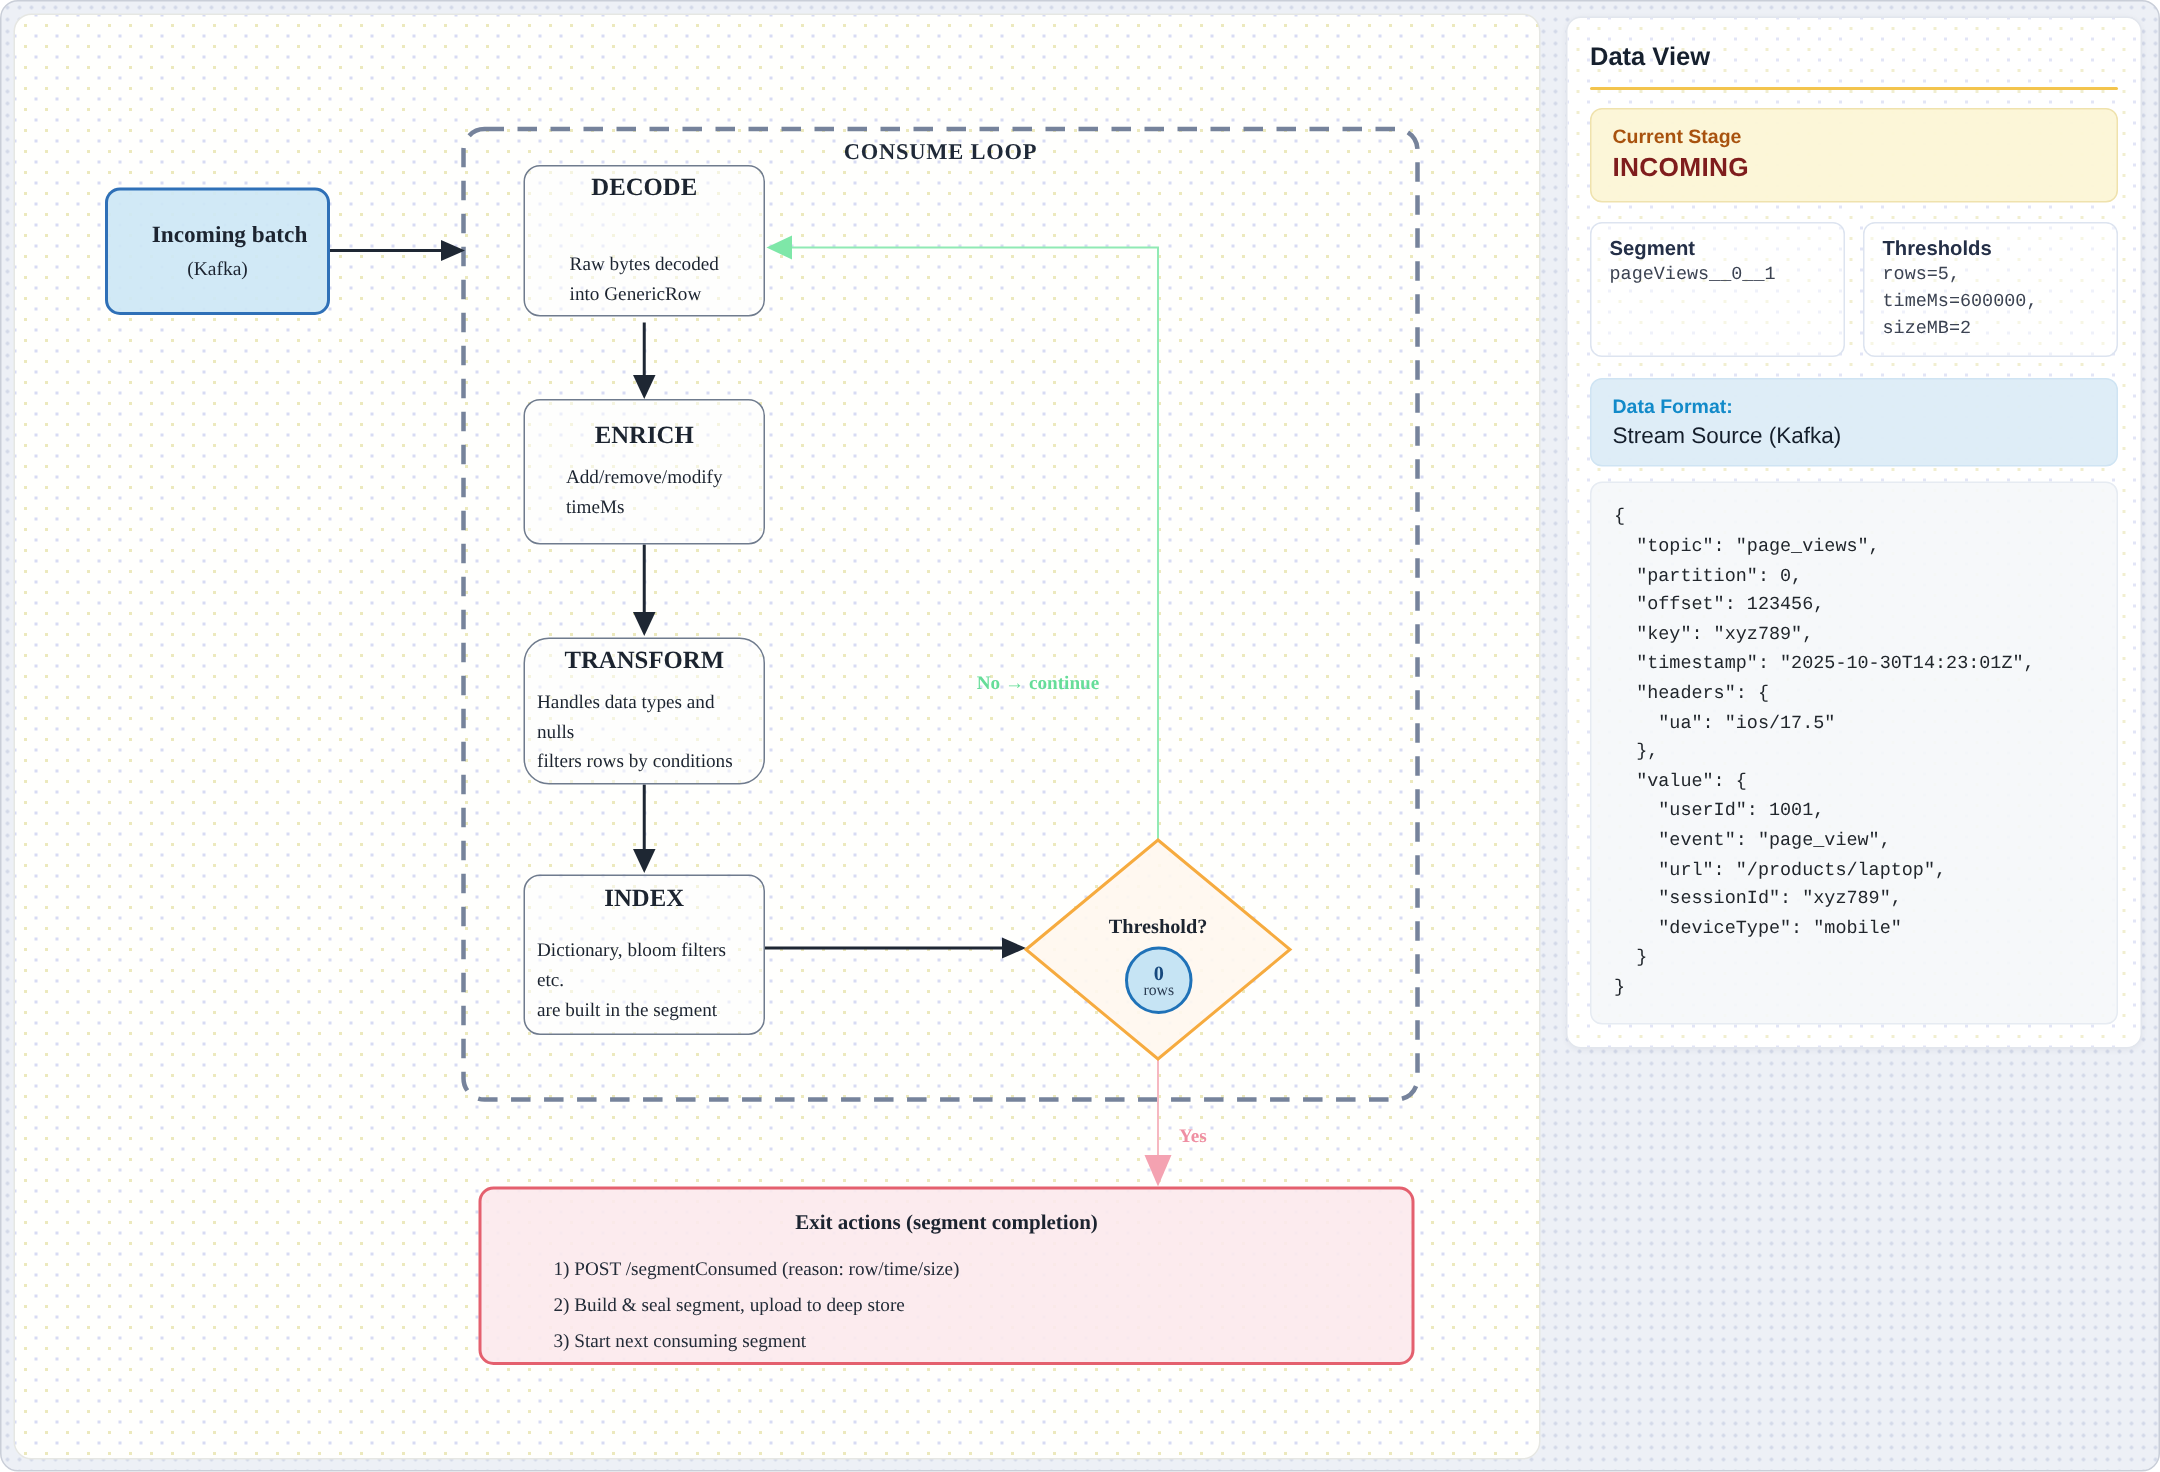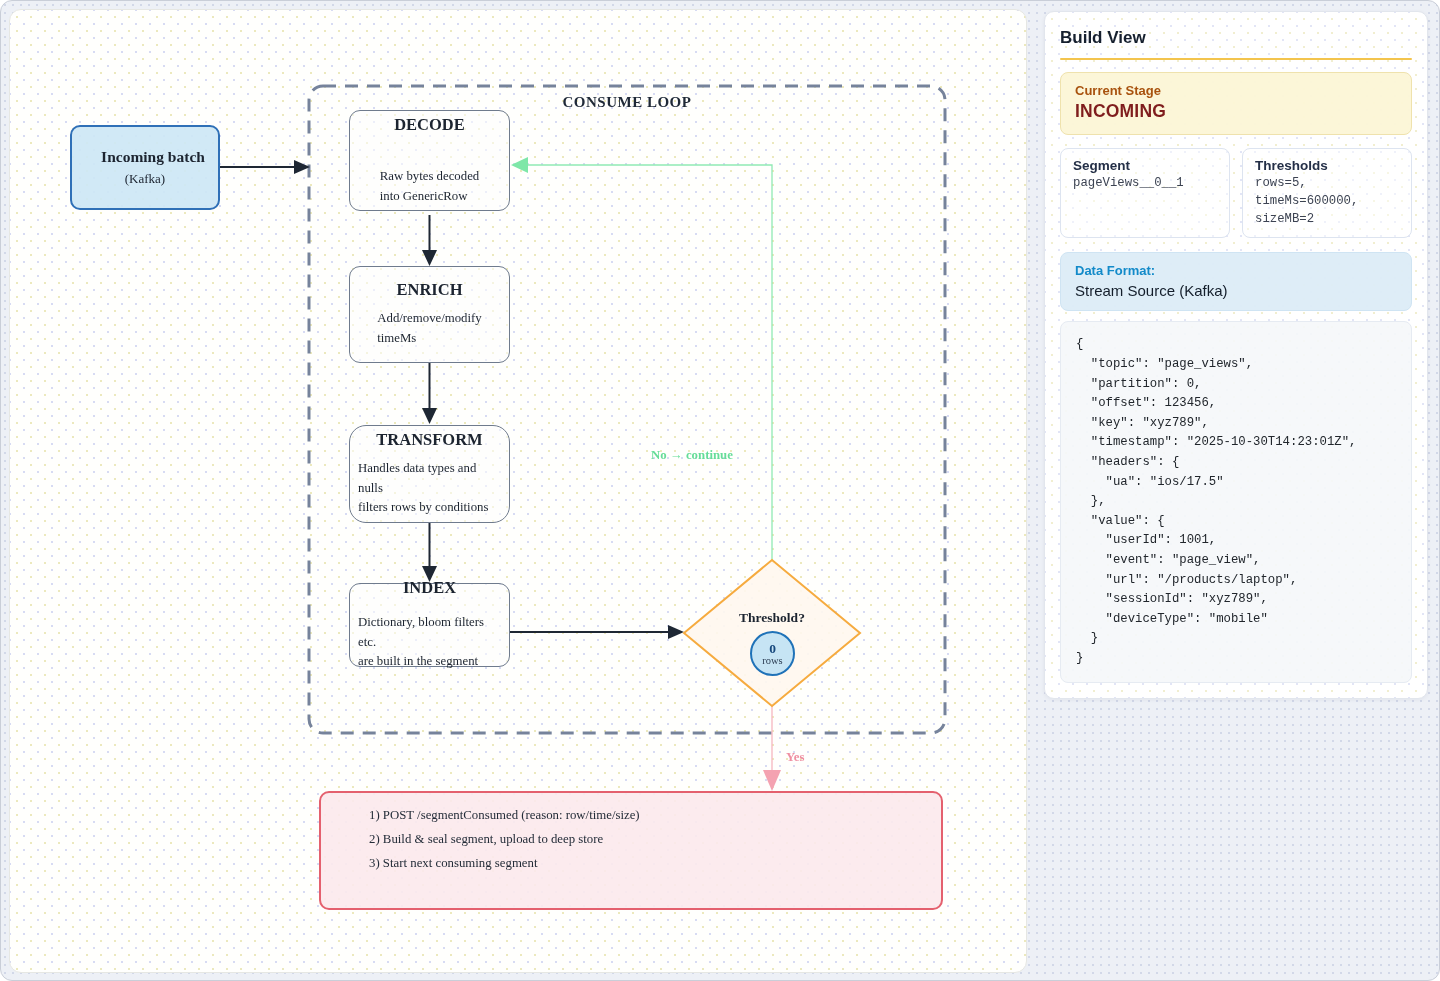--- a/index.html
+++ b/index.html
@@ -39,21 +39,21 @@
   .incoming .node-sub{font-size:13px;}
   .step{
     position:absolute;left:339px;width:161px;
     border:1.5px solid #6f7b8d;border-radius:11px;background:rgba(253,254,253,.55);
     display:flex;flex-direction:column;justify-content:center;align-items:center;gap:9px;
     padding:6px 8px;
   }
   .s0{top:100px;height:101px;gap:32px;}
   .s1{top:256px;height:97px;}
   .s2{top:415px;height:98px;border-radius:17px;}
-  .s3{top:573px;height:84px;gap:15px;}
+  .s3{top:573px;height:107px;gap:15px;}
   .step-title{font-size:16.5px;font-weight:bold;}
   .step-desc{font-size:12.8px;line-height:1.55;white-space:pre-line;text-align:left;}
   .decision-q{
     position:absolute;left:702px;top:600px;width:120px;text-align:center;
     font-size:13.5px;font-weight:bold;
   }
   .counter{
     position:absolute;left:740px;top:621px;width:45px;height:45px;border-radius:50%;
     background:#c6e4f4;border:2.5px solid #1f72b8;
     display:flex;flex-direction:column;align-items:center;justify-content:center;
@@ -175,29 +175,30 @@
     <div class="decision-q">Threshold?</div>
     <div class="counter">
       <div class="counter-num">0</div>
       <div class="counter-unit">rows</div>
     </div>
 
     <div class="edge-label no">No → continue</div>
     <div class="edge-label yes">Yes</div>
 
     <div class="exit-box">
+      <div class="exit-title">Exit actions (segment completion)</div>
       <div class="exit-item">1) POST /segmentConsumed (reason: row/time/size)</div>
       <div class="exit-item">2) Build &amp; seal segment, upload to deep store</div>
       <div class="exit-item">3) Start next consuming segment</div>
     </div>
 
   </div>
 
   <aside class="panel">
-    <h2 class="panel-title">Build View</h2>
+    <h2 class="panel-title">Data View</h2>
     <div class="rule"></div>
 
     <section class="stage-card">
       <div class="stage-label">Current Stage</div>
       <div class="stage-value">INCOMING</div>
     </section>
 
     <div class="info-row">
       <section class="info-card">
         <div class="info-label">Segment</div>

